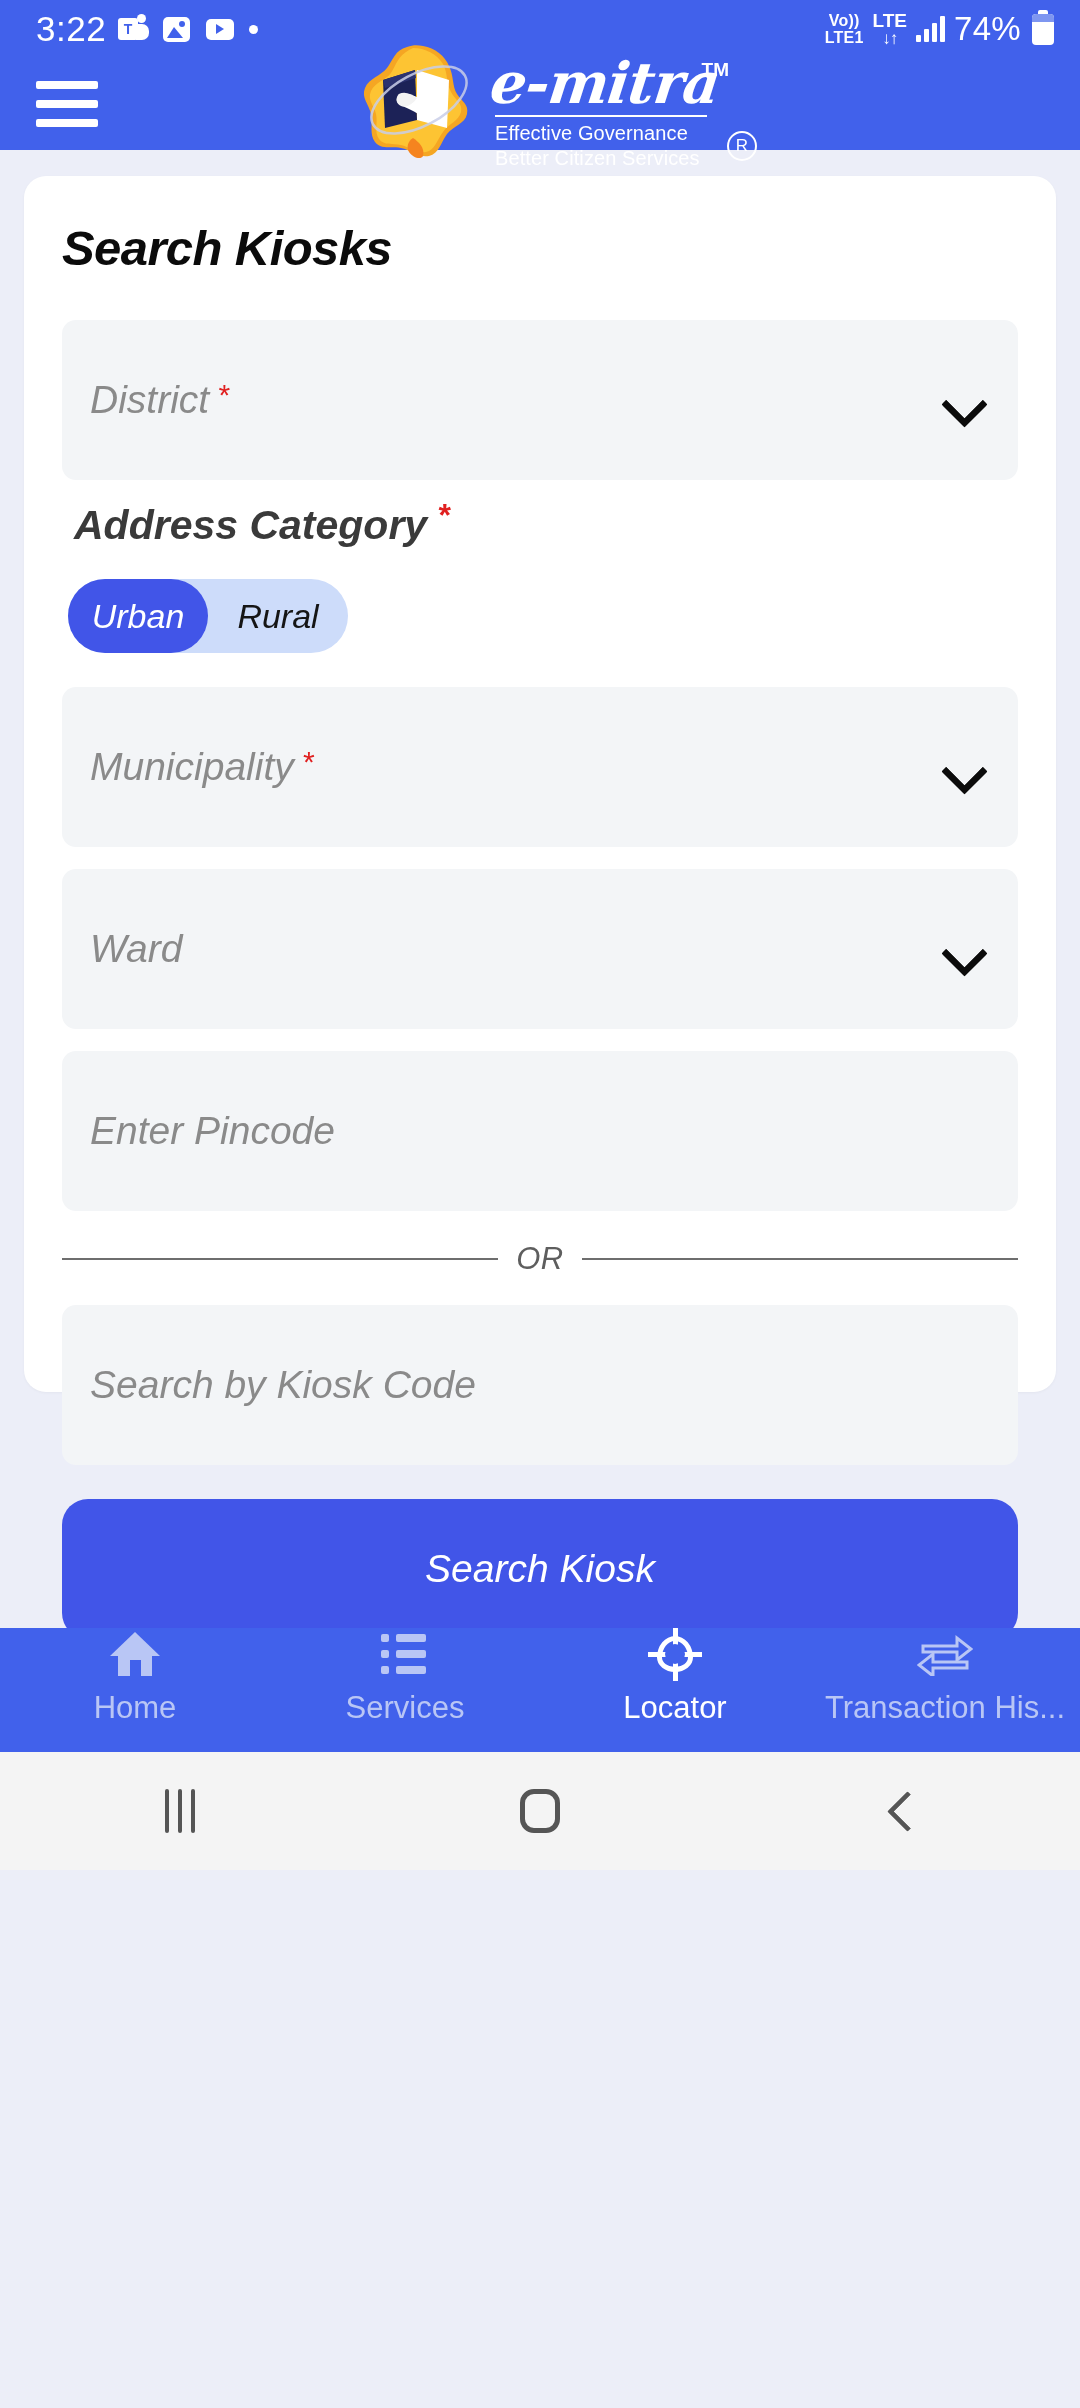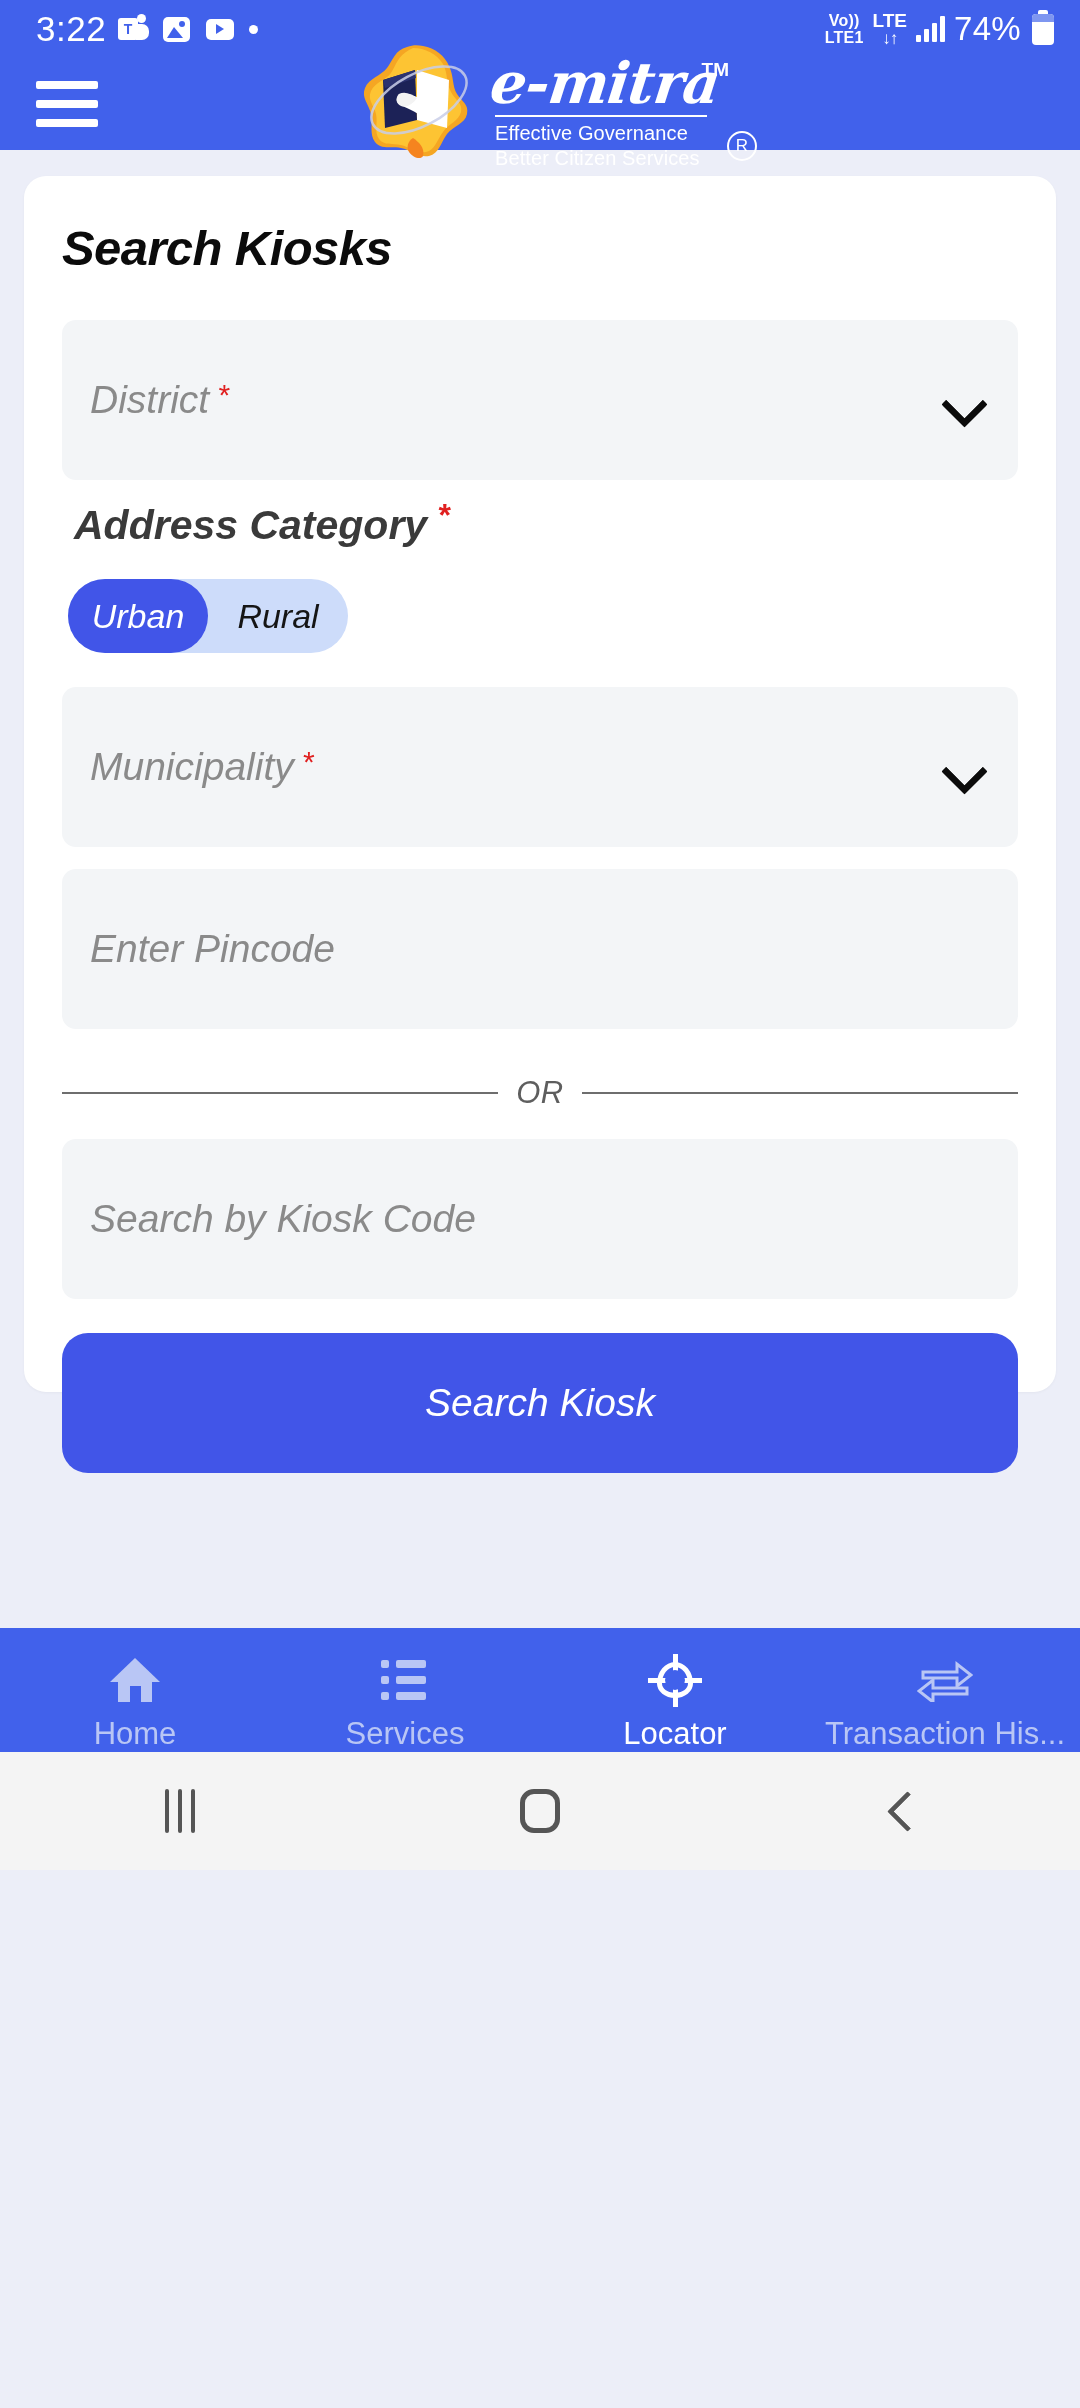--- a/index.html
+++ b/index.html
@@ -135,33 +135,33 @@
     background:#CDDCFA; border-radius:40px; width:280px; height:74px;
     display:flex; align-items:center; margin:0 0 34px 6px; padding:0;
   }
   .toggle .opt {
     flex:1 1 50%; height:100%; display:flex; align-items:center; justify-content:center;
     font-size:34px; border-radius:40px; cursor:pointer;
   }
   .toggle .opt.active { background:#4155E8; color:#FFFFFF; }
   .toggle .opt.inactive { color:#151515; }
 
-  .or-row { display:flex; align-items:center; gap:18px; margin:46px 0 28px 0; }
+  .or-row { display:flex; align-items:center; gap:18px; margin:30px 0 28px 0; }
   .or-row .line { flex:1 1 auto; height:2px; background:#6E6E6E; }
   .or-row .or-text { font-size:31px; color:#5E5E5E; letter-spacing:0.5px; }
 
   .btn-primary {
     background:#4155E8; border-radius:26px; height:140px;
     display:flex; align-items:center; justify-content:center;
     color:#fff; font-size:39px; margin-top:34px; cursor:pointer;
   }
 
   
   .bottomnav {
-    flex:0 0 124px; background:#4161EB; display:flex; align-items:flex-end;
+    flex:0 0 124px; background:#4161EB; display:flex; align-items:flex-start;
   }
   .nav-item {
     flex:1 1 25%; display:flex; flex-direction:column; align-items:center; gap:10px;
     cursor:pointer; overflow:hidden; padding:0 4px;
   }
   .nav-label {
     font-size:31px; color:#B9C6F5; white-space:nowrap; overflow:hidden; text-overflow:clip;
   }
   .nav-item.active .nav-label { color:#FFFFFF; }
   .nav-ic { height:52px; display:flex; align-items:center; justify-content:center; }
@@ -325,20 +325,26 @@
       </div>
 
       <div class="field">
         <span class="field-label">
           <span>Municipality</span>
           <span class="req">*</span>
         </span>
         <span class="chev"></span>
       </div>
 
+      <div class="field">
+        <span class="field-label">
+          <span>Ward</span>
+        </span>
+        <span class="chev"></span>
+      </div>
 
       <div class="field">
         <span class="field-label">Enter Pincode</span>
       </div>
 
       <div class="or-row">
         <span class="line"></span>
         <span class="or-text">OR</span>
         <span class="line"></span>
       </div>

